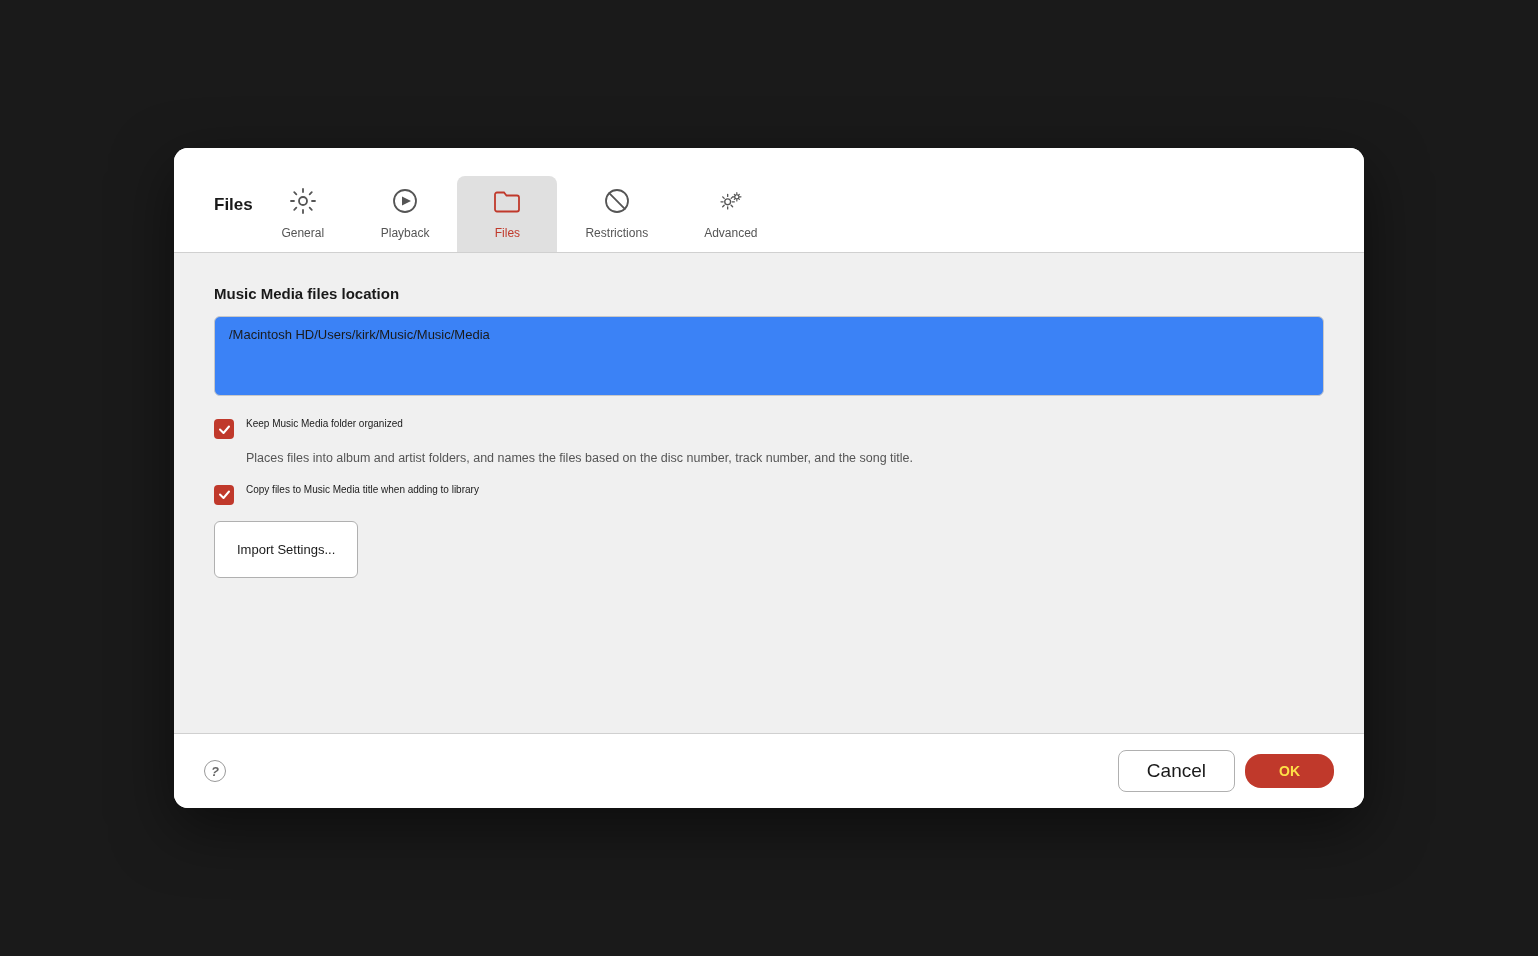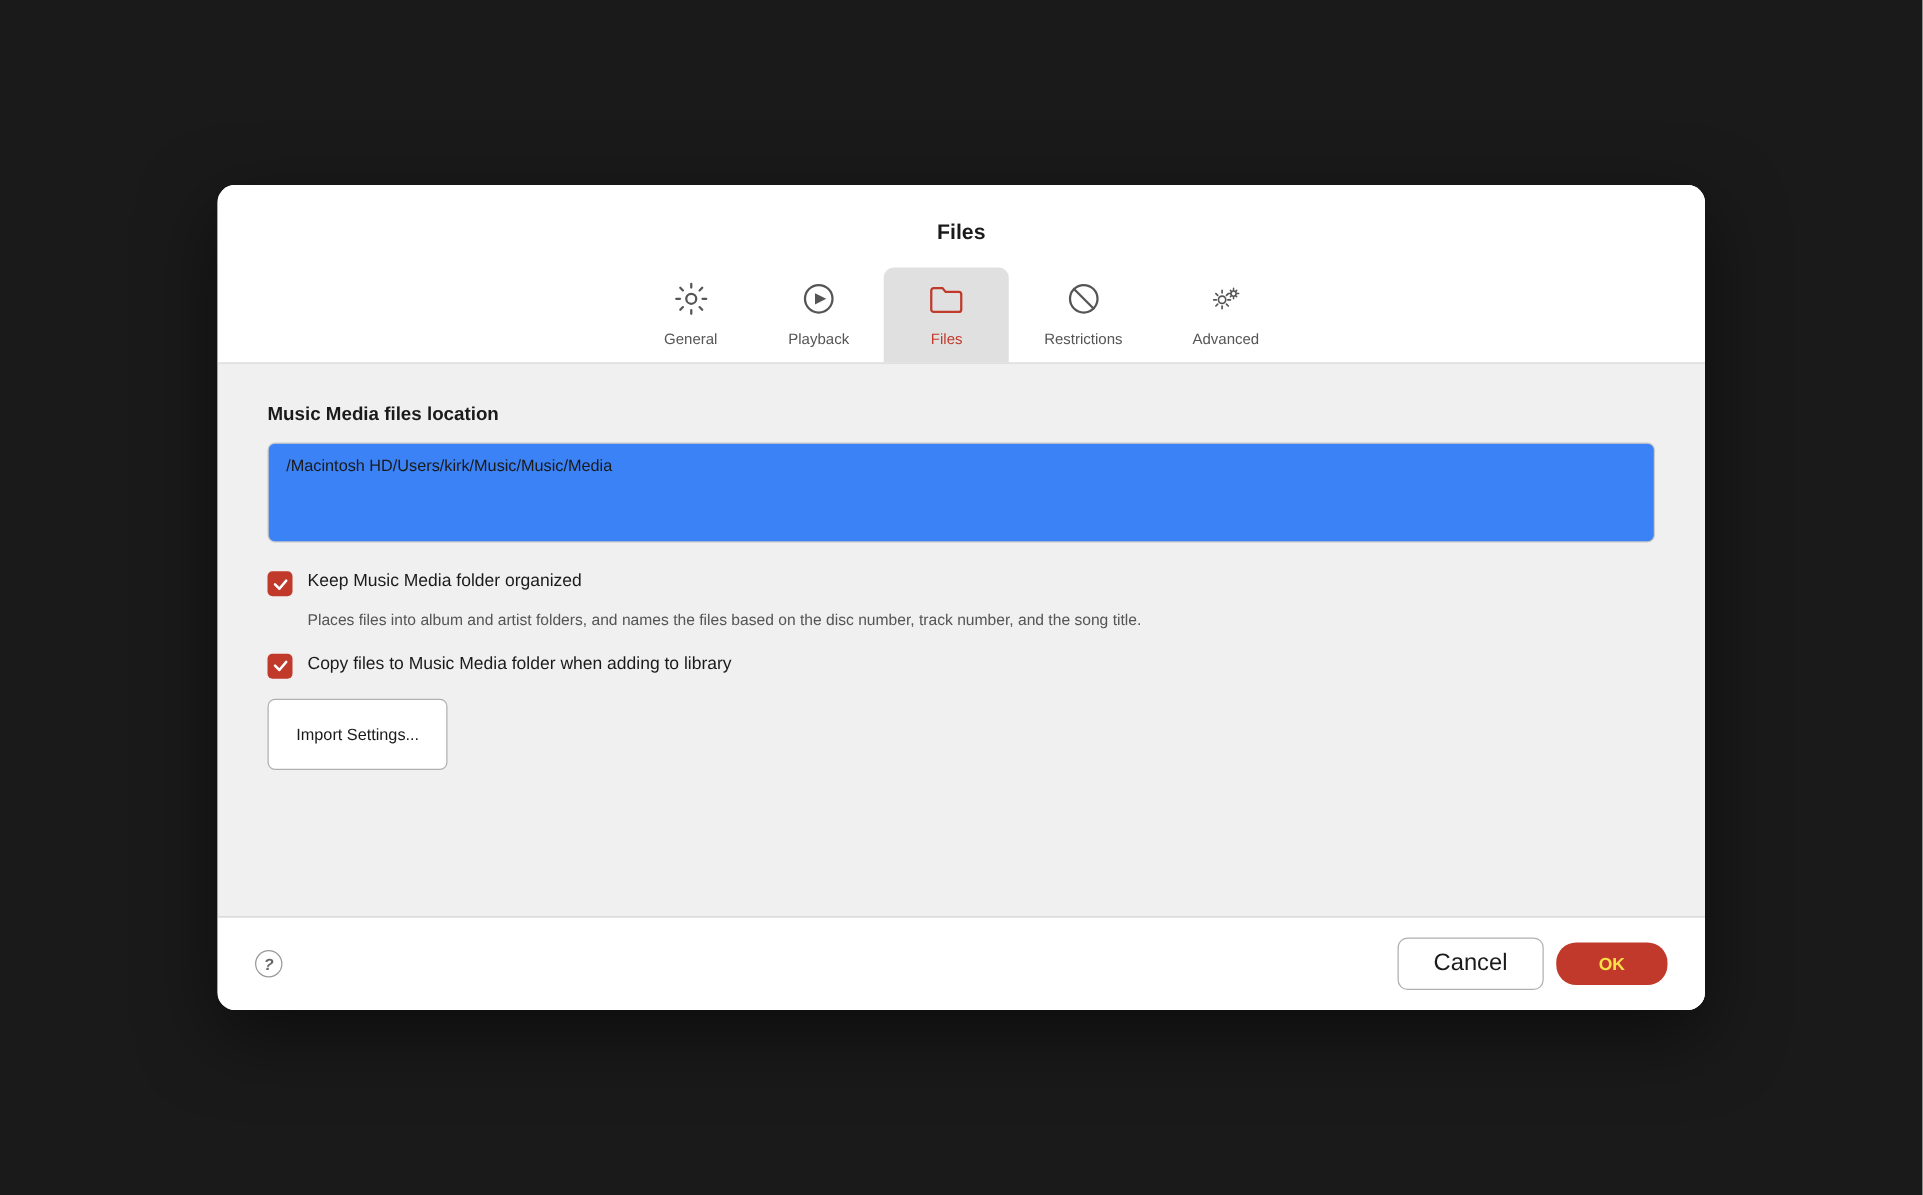--- a/index.html
+++ b/index.html
@@ -23,21 +23,21 @@
       display: flex;
       flex-direction: column;
       overflow: hidden;
     }
 
     
     .toolbar {
       background: #ffffff;
       padding: 28px 40px 0 40px;
       display: flex;
-      flex-direction: column;
+      flex-direction: row;
       align-items: center;
       border-bottom: 1px solid #d0d0d0;
       padding-bottom: 0;
     }
 
     .dialog-title {
       font-size: 17px;
       font-weight: 600;
       color: #1a1a1a;
       margin-bottom: 18px;
@@ -166,21 +166,21 @@
       margin-top: 1px;
       cursor: pointer;
     }
 
     .checkbox svg {
       width: 13px;
       height: 13px;
     }
 
     .checkbox-label {
-      font-size: 14px;
+      font-size: 10px;
       color: #1a1a1a;
       font-weight: 500;
     }
 
     .checkbox-description {
       font-size: 12.5px;
       color: #555;
       margin-left: 32px;
       margin-bottom: 16px;
       line-height: 1.5;
@@ -334,21 +334,21 @@
     </div>
     <div class="checkbox-description">Places files into album and artist folders, and names the files based on the disc number, track number, and the song title.</div>
 
     
     <div class="checkbox-row">
       <div class="checkbox">
         <svg viewBox="0 0 13 13" fill="none" xmlns="http://www.w3.org/2000/svg">
           <path d="M2 6.5L5.5 10 11 3.5" stroke="white" stroke-width="2" stroke-linecap="round" stroke-linejoin="round"></path>
         </svg>
       </div>
-      <span class="checkbox-label">Copy files to Music Media folder when adding to library</span>
+      <span class="checkbox-label">Copy files to Music Media title when adding to library</span>
     </div>
 
     <button class="import-btn">Import Settings...</button>
 
   </div>
 
   <div class="footer">
     <div class="help-btn">?</div>
     <div class="footer-buttons">
       <button class="cancel-btn">Cancel</button>

